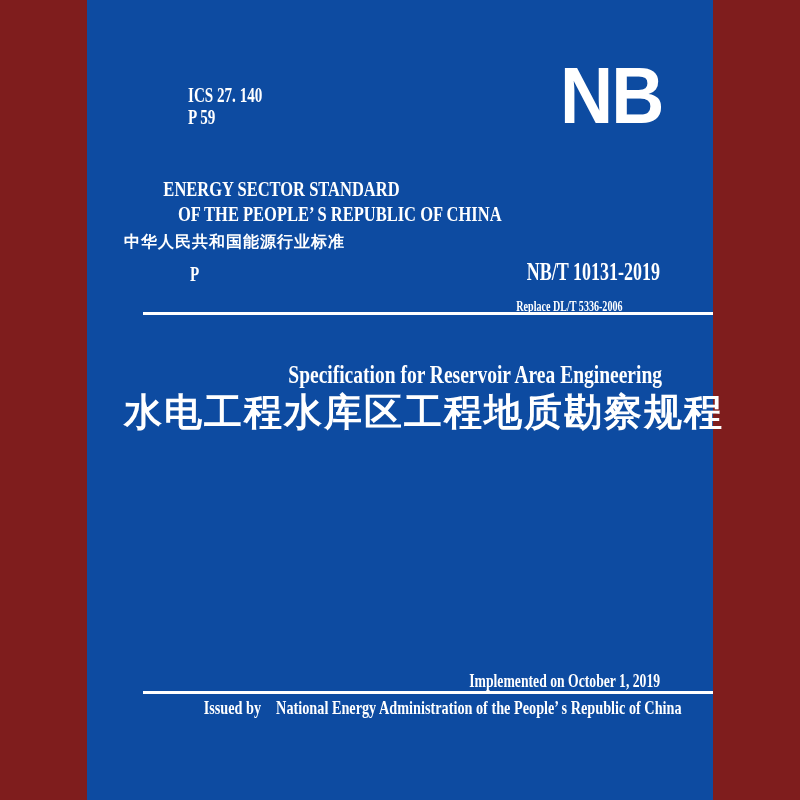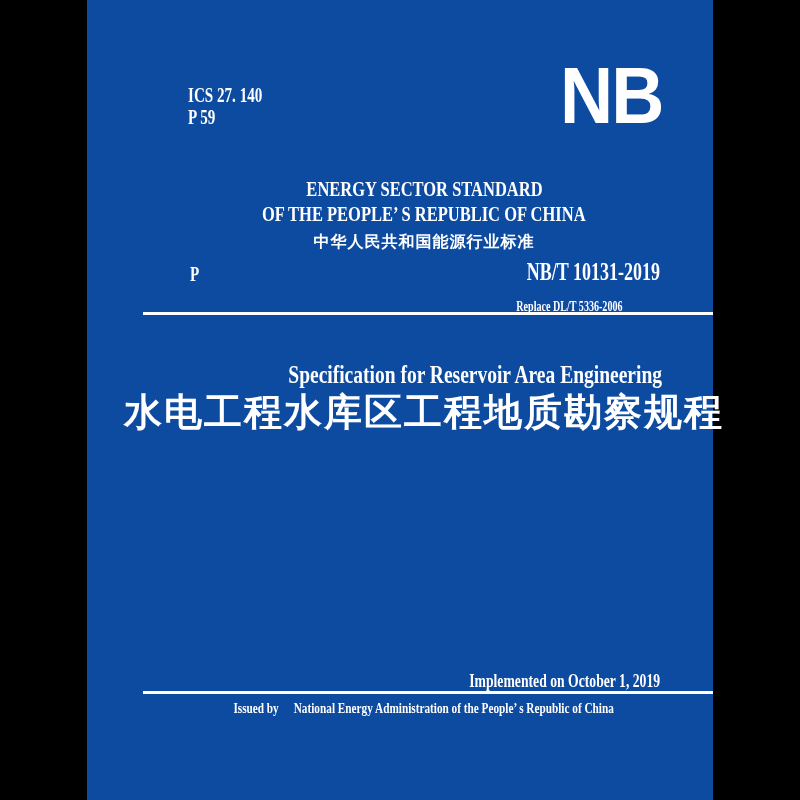--- a/index.html
+++ b/index.html
@@ -2,21 +2,21 @@
 <html><head>
 <meta charset="utf-8">
 <style>
   * { margin: 0; padding: 0; box-sizing: border-box; }
   html, body { width: 800px; height: 800px; background: #ffffff; overflow: hidden; }
   body { font-family: "Liberation Serif", "DejaVu Serif", serif; }
 
   .canvas {
     position: relative;
     width: 800px; height: 800px;
-    background: #000000;
+    background: #7f1d1d;
   }
 
   .cover {
     position: absolute;
     left: 87px; top: 0;
     width: 626px; height: 800px;
     background: #0d4ba1;
     color: #ffffff;
   }
 
@@ -33,21 +33,20 @@
   .nb-logo {
     position: absolute; right: 50px; top: 58px;
     font-family: "Liberation Sans", "DejaVu Sans", sans-serif;
     font-weight: bold; font-size: 80px; line-height: 76px;
     transform: scaleX(0.92); transform-origin: 100% 50%;
     letter-spacing: -2px;
   }
 
   .std-block {
     position: absolute; left: 37px; top: 176px; width: 600px;
-    text-align: center;
   }
   .std-en { font-weight: bold; font-size: 22px; line-height: 25px; }
   .std-zh {
     font-family: "Liberation Sans", "DejaVu Sans", sans-serif;
     font-weight: bold; font-size: 16px; line-height: 26px; margin-top: 3px;
     letter-spacing: 1px;
   }
 
   .doc-class {
     position: absolute; left: 103px; top: 260px;
@@ -83,21 +82,21 @@
     font-weight: bold; font-size: 19px; line-height: 24px;
   }
   .date-implemented {
     position: absolute; right: 53px; top: 669px;
     font-weight: bold; font-size: 19px; line-height: 24px;
   }
 
   .issuer-row {
     position: absolute; left: 37px; top: 696px; width: 600px;
     text-align: center;
-    font-weight: bold; font-size: 15px; line-height: 24px;
+    font-weight: bold; font-size: 19px; line-height: 24px;
   }
   .issuer-label { margin-right: 20px; }
 </style>
 </head>
 <body style="background: rgb(255, 255, 255);">
 
 <div class="canvas">
   <div class="cover" style="background: rgb(13, 75, 161); color: rgb(255, 255, 255);">
 
     <div class="ics-block">

